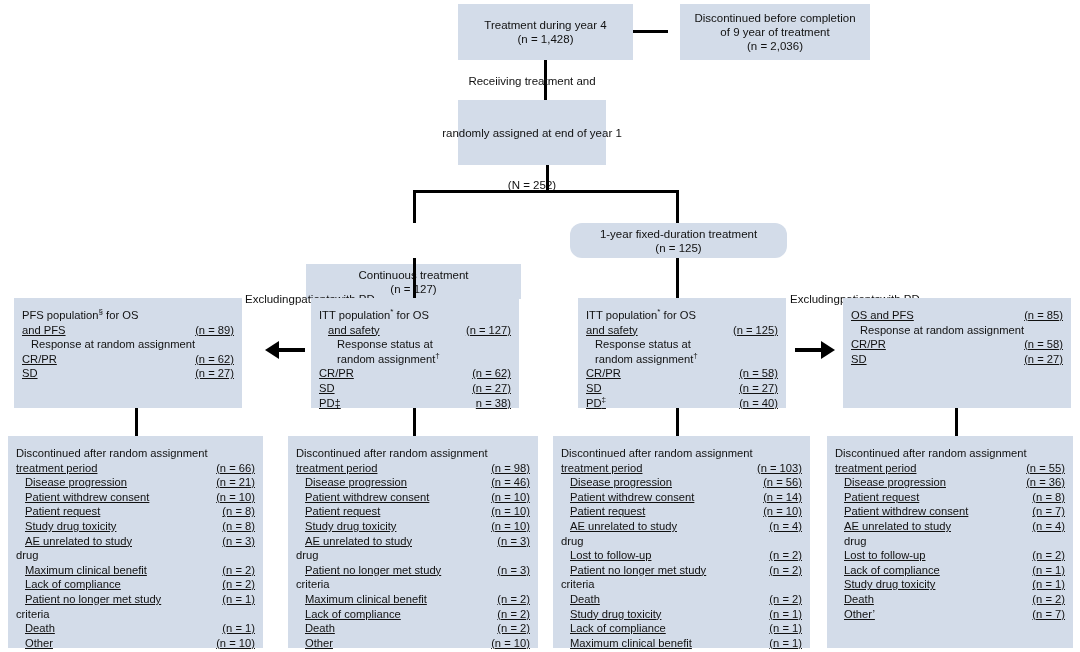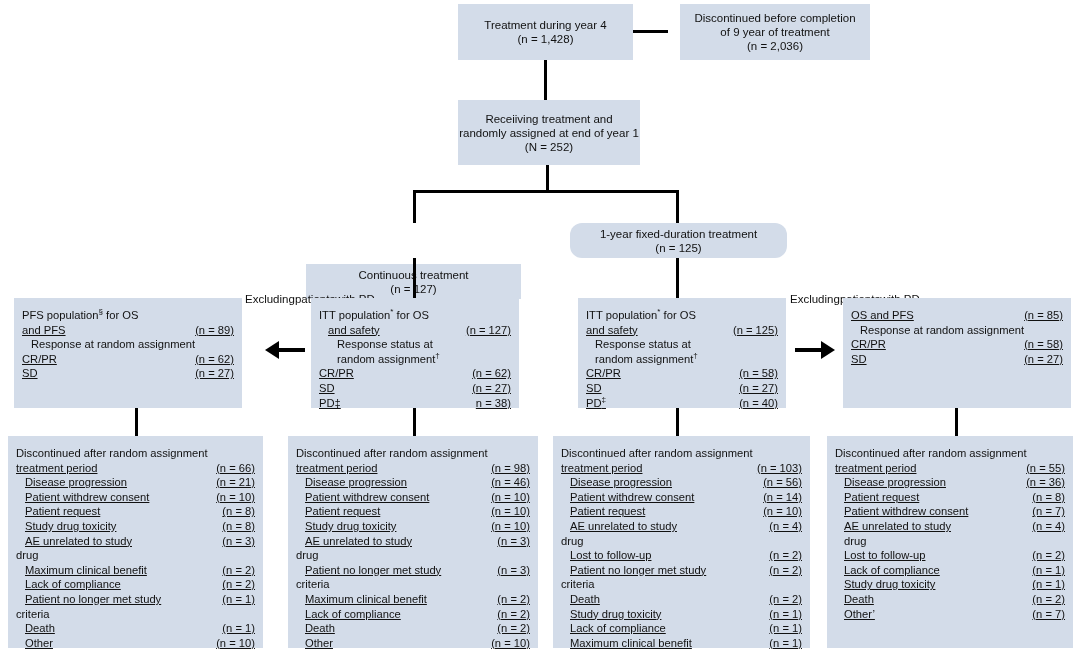--- a/index.html
+++ b/index.html
@@ -96,21 +96,21 @@
   <div class="box ctr" style="left:668px; top:4px; width:190px; height:56px;margin-left:12px;">
       <span class="ln">Discontinued before completion</span>
       <span class="ln">of 9 year of treatment</span>
       <span class="ln">(n = 2,036)</span>
     </div>
 
   <div class="line hline" style="left:633px; top:30px; width:35px;"></div>
 
   <div class="line vline" style="left:544px; top:60px; height:40px;"></div>
 
-  <div class="box ctr" style="left:458px; top:100px; width:182px; height:65px;">
+  <div class="box ctr" style="left:458px; top:100px; width:148px; height:65px;gap:38px;">
       <span class="ln">Receiiving treatment and</span>
       <span class="ln">randomly assigned at end of year 1</span>
       <span class="ln">(N = 252)</span>
     </div>
 
   <div class="line vline" style="left:546px; top:165px; height:27px;"></div>
   <div class="line hline" style="left:413px; top:190px; width:266px;"></div>
   <div class="line vline" style="left:413px; top:190px; height:33px;"></div>
   <div class="line vline" style="left:676px; top:190px; height:33px;"></div>
 

